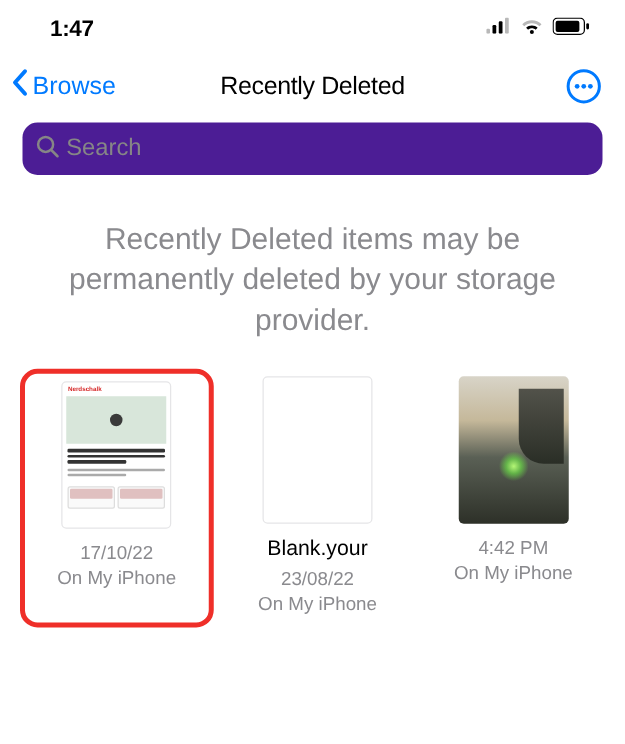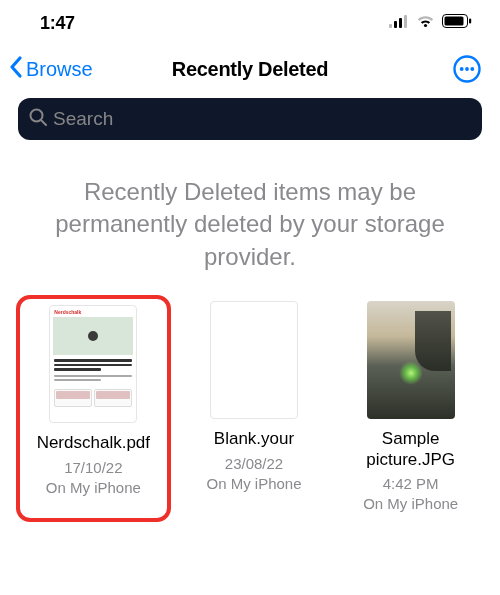--- a/index.html
+++ b/index.html
@@ -42,37 +42,37 @@
       align-items: center;
       color: #007aff;
       font-size: 20px;
       cursor: pointer;
       gap: 2px;
     }
     .nav-title {
       position: absolute;
       left: 50%;
       transform: translateX(-50%);
-      font-weight: 700;
+      font-weight: 400;
       font-size: 20px;
       color: #000;
       letter-spacing: -0.3px;
     }
     .nav-more {
       margin-left: auto;
       cursor: pointer;
       width: 30px;
       height: 30px;
       display: flex;
       align-items: center;
       justify-content: center;
     }
     .search-field {
       margin: 4px 18px 10px;
-      background: #0f172a;
+      background: #4c1d95;
       border-radius: 12px;
       height: 42px;
       display: flex;
       align-items: center;
       padding: 0 10px;
       gap: 5px;
       cursor: text;
     }
     .search-placeholder {
       color: #868686;
@@ -249,35 +249,33 @@
       </div>
       <div class="nc-row">
           <div class="nc-cell">
             <div class="nc-cell-inner"></div>
           </div>
           <div class="nc-cell">
             <div class="nc-cell-inner"></div>
           </div>
         </div>
     </div>
-    <div class="file-name">Nerdschalk.pdf</div>
     <div class="file-meta">17/10/22</div>
     <div class="file-meta">On My iPhone</div>
   </div>
 
   <div class="file-card">
     <div class="thumb"></div>
     <div class="file-name">Blank.your</div>
     <div class="file-meta">23/08/22</div>
     <div class="file-meta">On My iPhone</div>
   </div>
 
   <div class="file-card">
     <div class="thumb-image">
       <div class="building"></div>
       <div class="lens-flare"></div>
     </div>
-    <div class="file-name">Sample picture.JPG</div>
     <div class="file-meta">4:42 PM</div>
     <div class="file-meta">On My iPhone</div>
   </div>
 
 </div>
 
 </body></html>

